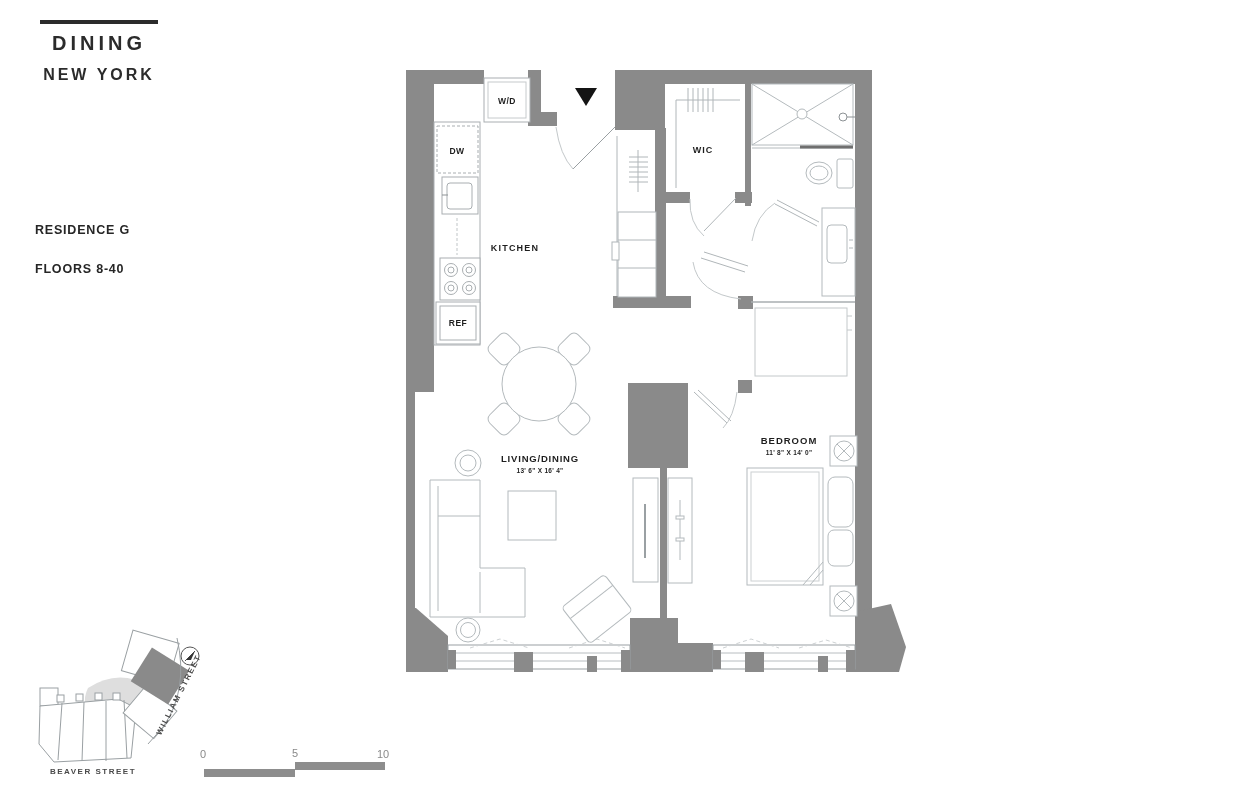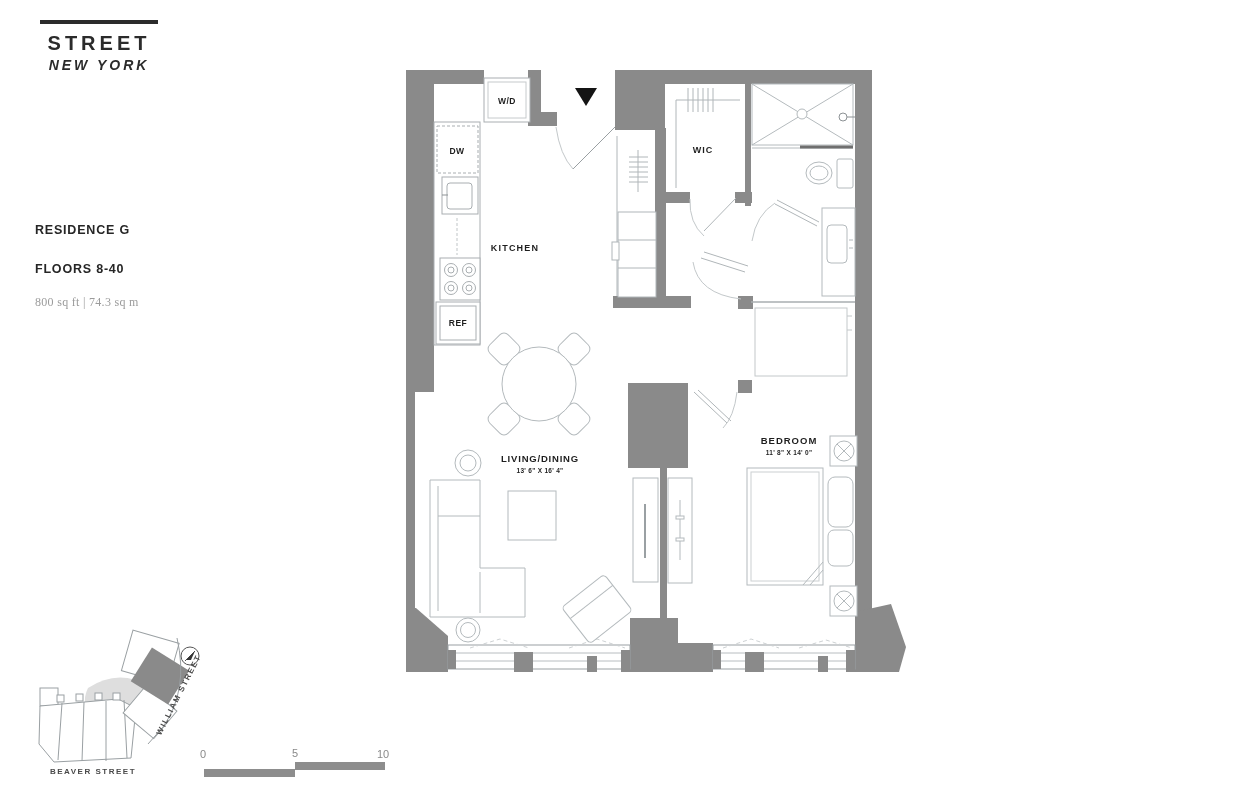--- a/index.html
+++ b/index.html
@@ -5,48 +5,47 @@
   * { margin:0; padding:0; box-sizing:border-box; }
   html,body { width:1237px; height:800px; background:#ffffff; overflow:hidden;
               font-family:"Liberation Sans", sans-serif; }
   .abs { position:absolute; }
 
   
   .brand { left:40px; top:16px; width:118px; text-align:center; color:#222; }
   .brand-number { font-size:86px; font-weight:800; letter-spacing:-3px; line-height:84px; color:#2b2b2b;}
   .brand-rule { width:118px; height:4px; background:#2b2b2b; margin:4px auto 8px auto; }
   .brand-name { font-size:20px; font-weight:800; letter-spacing:4px; color:#2b2b2b;}
-  .brand-city { font-size:14px; font-weight:700; letter-spacing:3px; margin-top:2px; color:#2b2b2b;font-style:italic;}
+  .brand-city { font-size:16px; font-weight:700; letter-spacing:3px; margin-top:11px; color:#2b2b2b;}
 
   
   .resinfo { left:35px; top:199px; width:220px; }
   .res-bold { font-size:12.5px; font-weight:800; letter-spacing:.8px; color:#262626; line-height:16px;margin-top:23px;}
   .res-serif { font-family:"Liberation Serif", serif; font-size:12px; color:#9b9b9b;
                letter-spacing:.3px; line-height:19px; }
   .res-gap { height:16px; }
 
   svg text { font-family:"Liberation Sans", sans-serif; }
   .plan-label { font-weight:700; fill:#1e1e1e; }
   .map-label  { font-weight:700; fill:#4a4a4a; }
   .scale-label{ fill:#8a8a8a; }
 </style>
 </head>
 <body>
 
 <div class="abs brand">
   <div class="brand-rule"></div>
-  <div class="brand-name">STREET</div>
+  <div class="brand-name">DINING</div>
   <div class="brand-city">NEW YORK</div>
 </div>
 
 <div class="abs resinfo">
   <div class="res-bold">RESIDENCE G</div>
   <div class="res-bold">FLOORS 8-40</div>
   <div class="res-gap"></div>
-  <div class="res-serif">800 sq ft | 74.3 sq m</div>
 </div>
 
 <svg class="abs" style="left:398px; top:60px;" width="516" height="620" viewBox="398 60 516 620">
 
   <g fill="#8a8a8a" stroke="none">
     <rect x="406" y="70" width="78" height="14"></rect>
     <rect x="406" y="70" width="28" height="322"></rect>
     <rect x="406" y="390" width="9" height="226"></rect>
     <polygon points="406,608 416,608 448,636 448,672 406,672"></polygon>
     <rect x="528" y="70" width="13" height="46"></rect>

